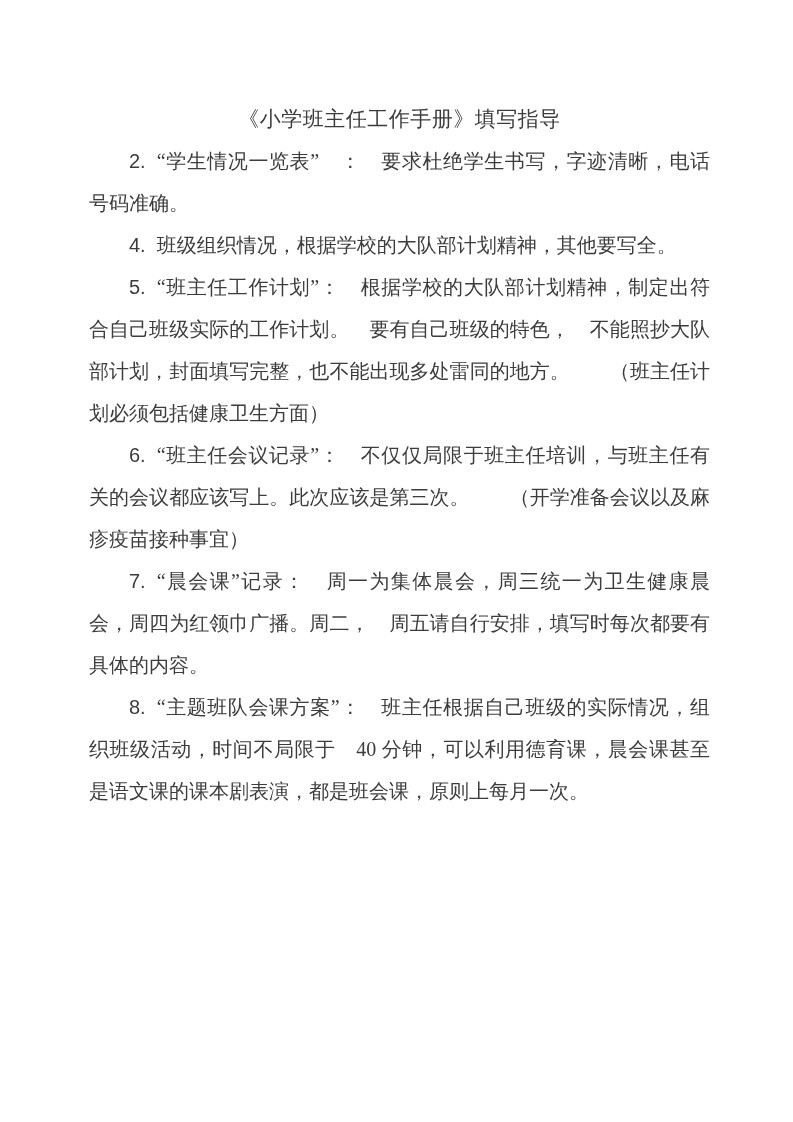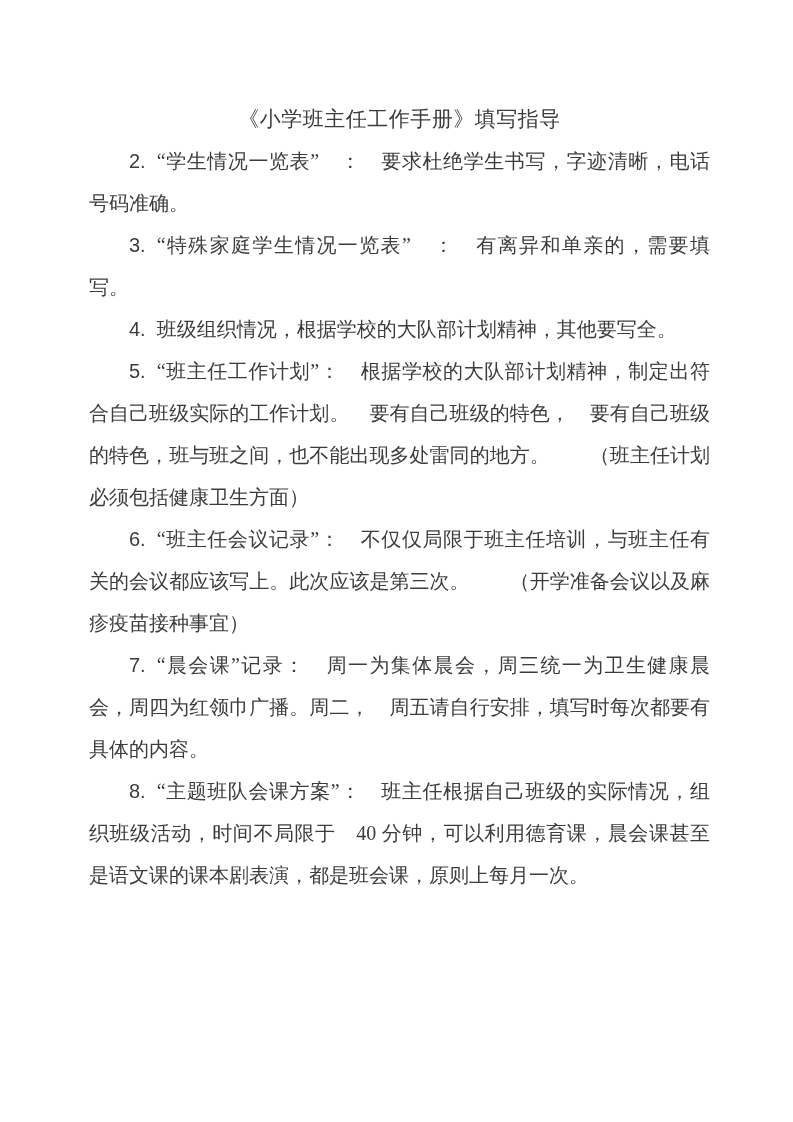--- a/index.html
+++ b/index.html
@@ -41,25 +41,24 @@
 </style>
 </head>
 <body>
 
 <div class="page">
   <h1 class="doc-title">《小学班主任工作手册》填写指导</h1>
 
 
   <p class="para"><span class="num">2.</span><span>“学生情况一览表”　：　要求杜绝学生书写，字迹清晰，电话号码准确。</span></p>
 
-  <p class="para"><span class="num">3.</span><span>“特殊家庭学生情况一览表”　：　有离异和单亲的，需要填写。</span></p>
 
   <p class="para"><span class="num">4.</span><span>班级组织情况，根据学校的大队部计划精神，其他要写全。</span></p>
 
-  <p class="para"><span class="num">5.</span><span>“班主任工作计划”：　根据学校的大队部计划精神，制定出符合自己班级实际的工作计划。　要有自己班级的特色，　要有自己班级的特色，班与班之间，也不能出现多处雷同的地方。　　（班主任计划必须包括健康卫生方面）</span></p>
+  <p class="para"><span class="num">5.</span><span>“班主任工作计划”：　根据学校的大队部计划精神，制定出符合自己班级实际的工作计划。　要有自己班级的特色，　不能照抄大队部计划，封面填写完整，也不能出现多处雷同的地方。　　（班主任计划必须包括健康卫生方面）</span></p>
 
   <p class="para"><span class="num">6.</span><span>“班主任会议记录”：　不仅仅局限于班主任培训，与班主任有关的会议都应该写上。此次应该是第三次。　　（开学准备会议以及麻疹疫苗接种事宜）</span></p>
 
   <p class="para"><span class="num">7.</span><span>“晨会课”记录：　周一为集体晨会，周三统一为卫生健康晨会，周四为红领巾广播。周二，　周五请自行安排，填写时每次都要有具体的内容。</span></p>
 
   <p class="para"><span class="num">8.</span><span>“主题班队会课方案”：　班主任根据自己班级的实际情况，组织班级活动，时间不局限于　40 分钟，可以利用德育课，晨会课甚至是语文课的课本剧表演，都是班会课，原则上每月一次。</span></p>
 
 </div>
 
 </body></html>

